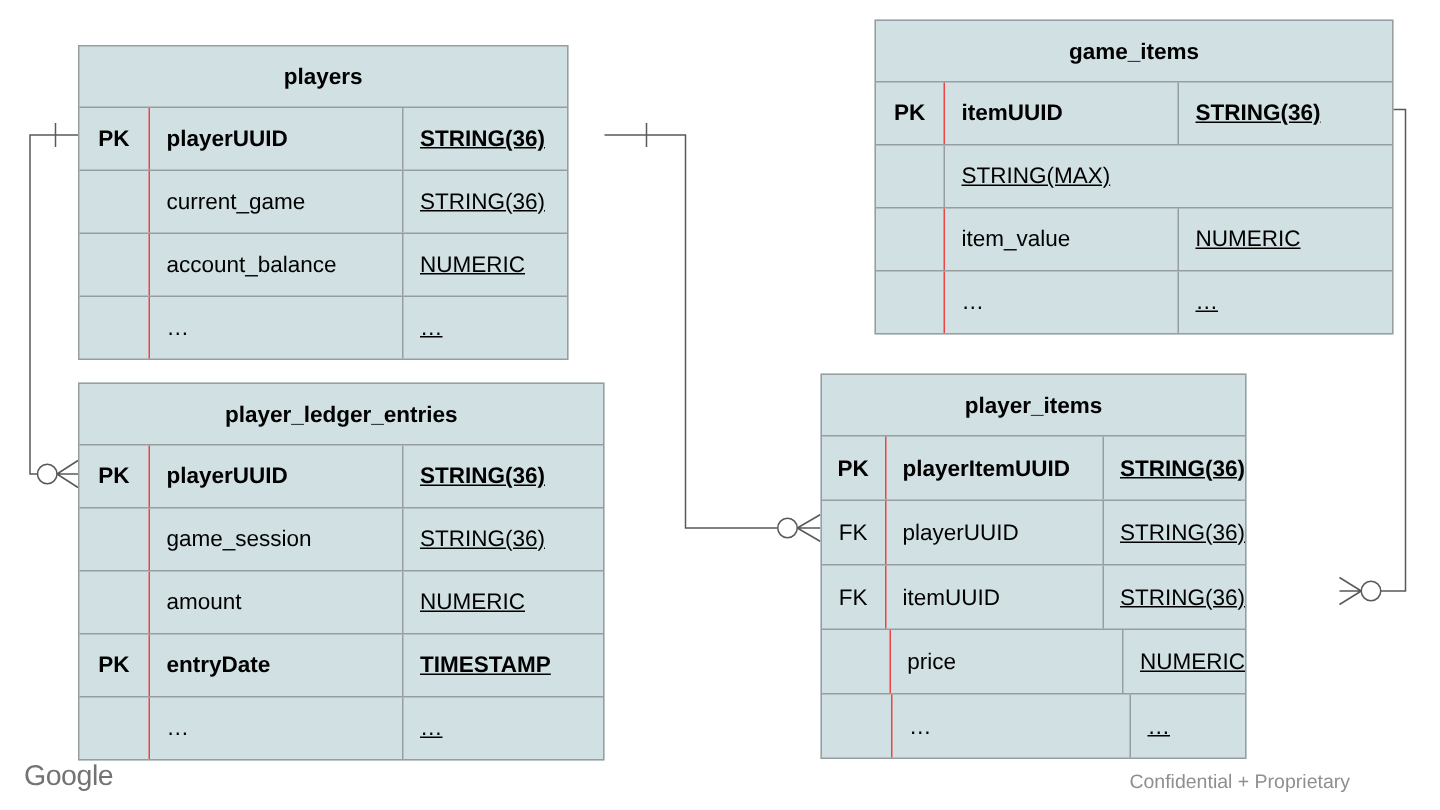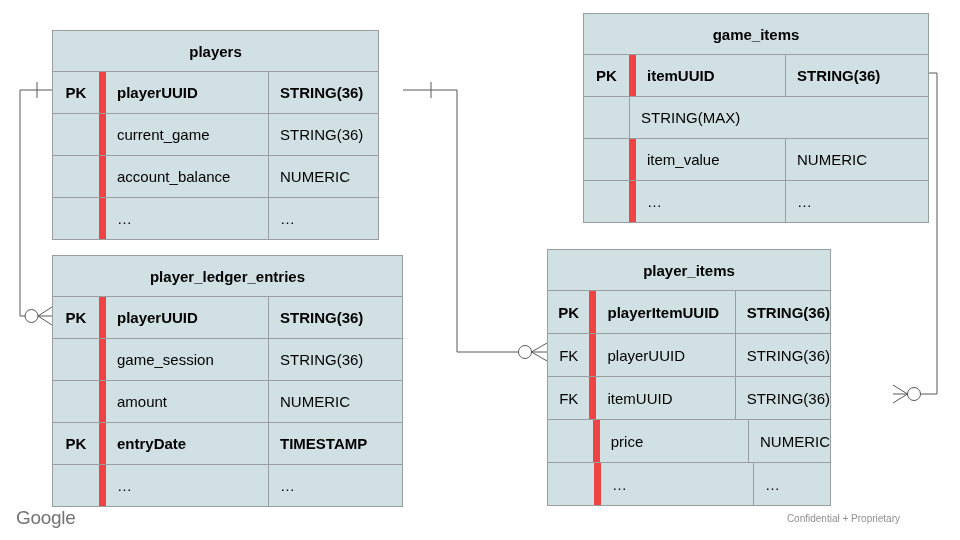--- a/index.html
+++ b/index.html
@@ -23,33 +23,33 @@
     display:flex;height:var(--rowh,41px);
     border-top:1px solid #969ea0;
   }
   .t-row.bold{font-weight:700;}
   .c{
     display:flex;align-items:center;
     font-size:15px;
     box-sizing:border-box;
   }
   .c.key{width:var(--keyw,46px);justify-content:center;}
-  .c.field{width:var(--fieldw,169px);border-left:7px solid #ef4444;padding-left:11px;}
-  .c.type{flex:1;border-left:1px solid #969ea0;padding-left:11px;}
+  .c.field{width:var(--fieldw,169px);border-left:1px solid #ef4444;padding-left:11px;}
+  .c.type{flex:1;border-left:1px solid #969ea0;padding-left:11px;text-decoration:underline;}
   #connector-overlay{
     position:absolute;left:0;top:0;width:960px;height:540px;
     pointer-events:none;
   }
   #google-logo{
     position:absolute;left:16px;top:507px;
     font-size:19px;color:#737373;letter-spacing:-0.3px;
   }
   #footer-note{
     position:absolute;right:60px;top:513px;
-    font-size:10px;color:#8f8f8f;
+    font-size:13px;color:#8f8f8f;
   }
 </style>
 </head>
 <body>
 
 <svg id="connector-overlay" viewBox="0 0 960 540" xmlns="http://www.w3.org/2000/svg">
   <g stroke="#595959" stroke-width="1" fill="none">
 
     <g>
       <path d="M 52 90 H 20 V 316 H 25"></path>

